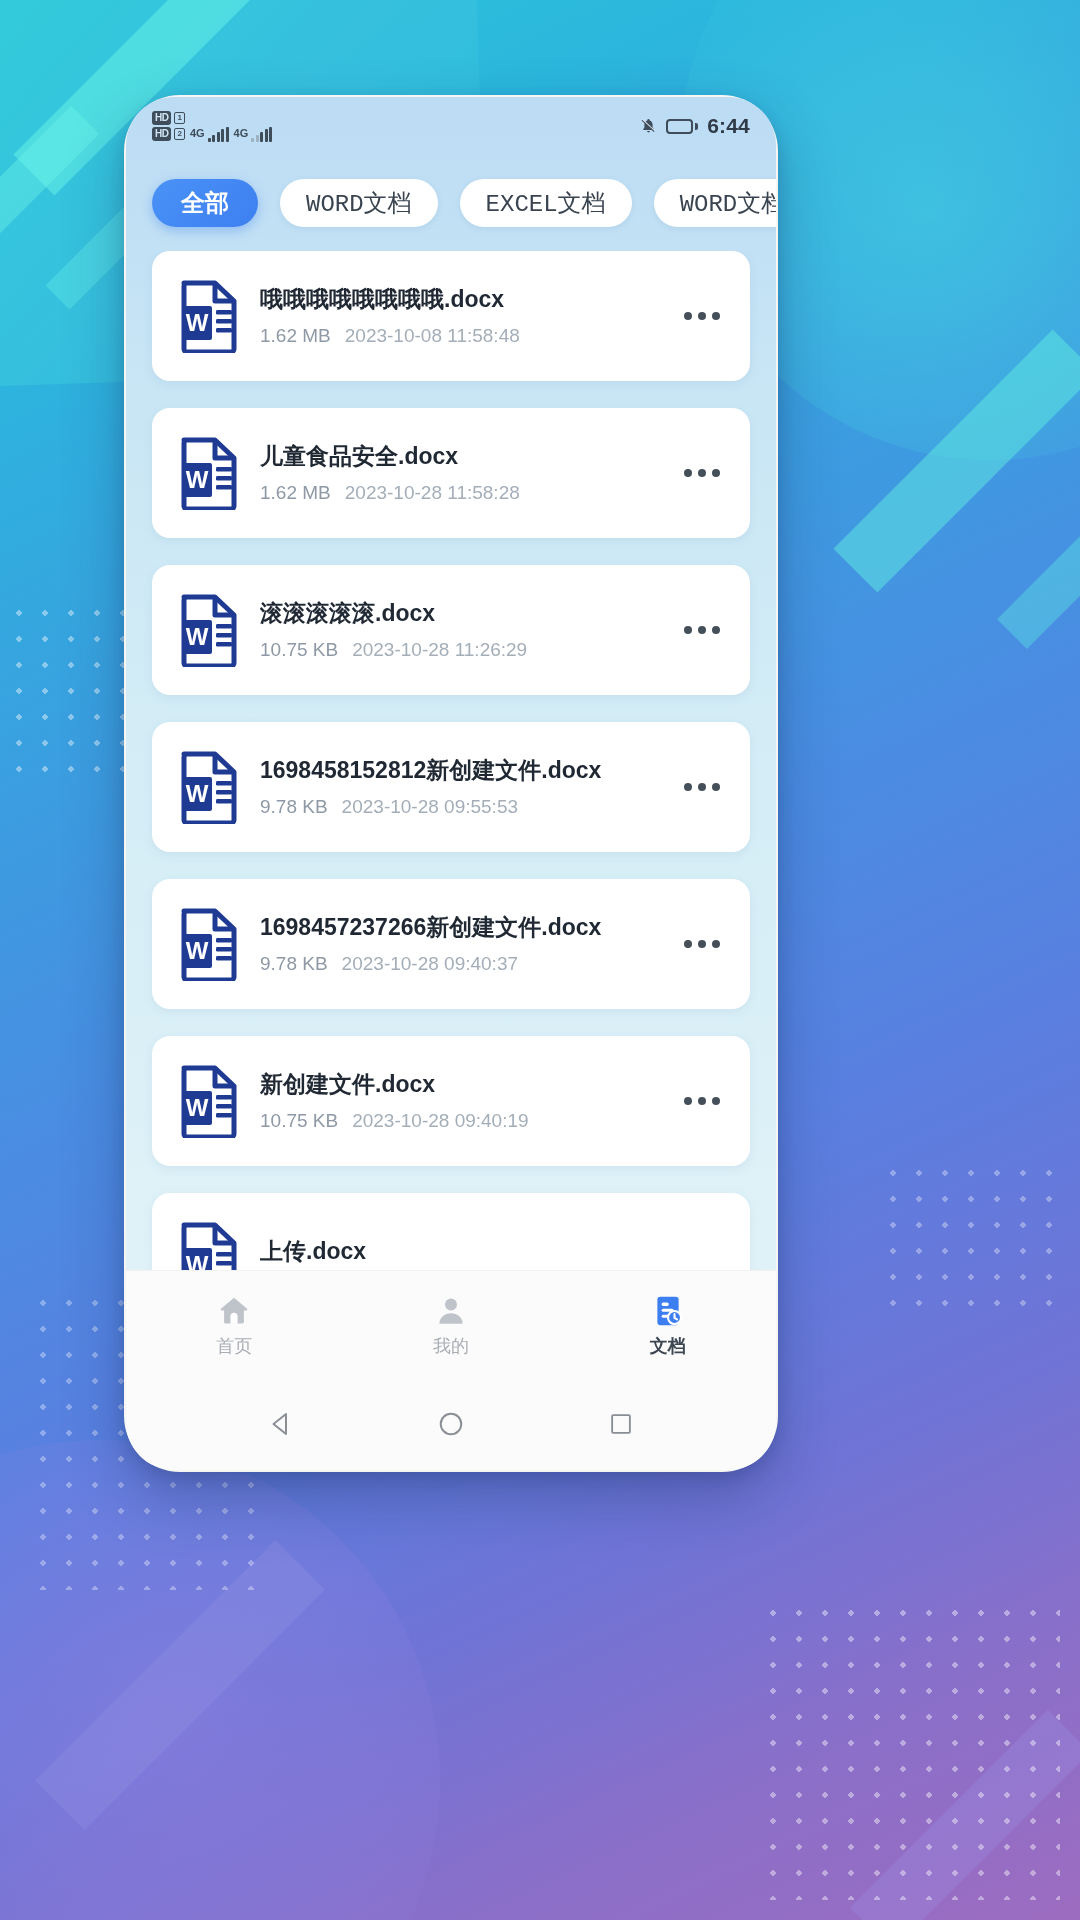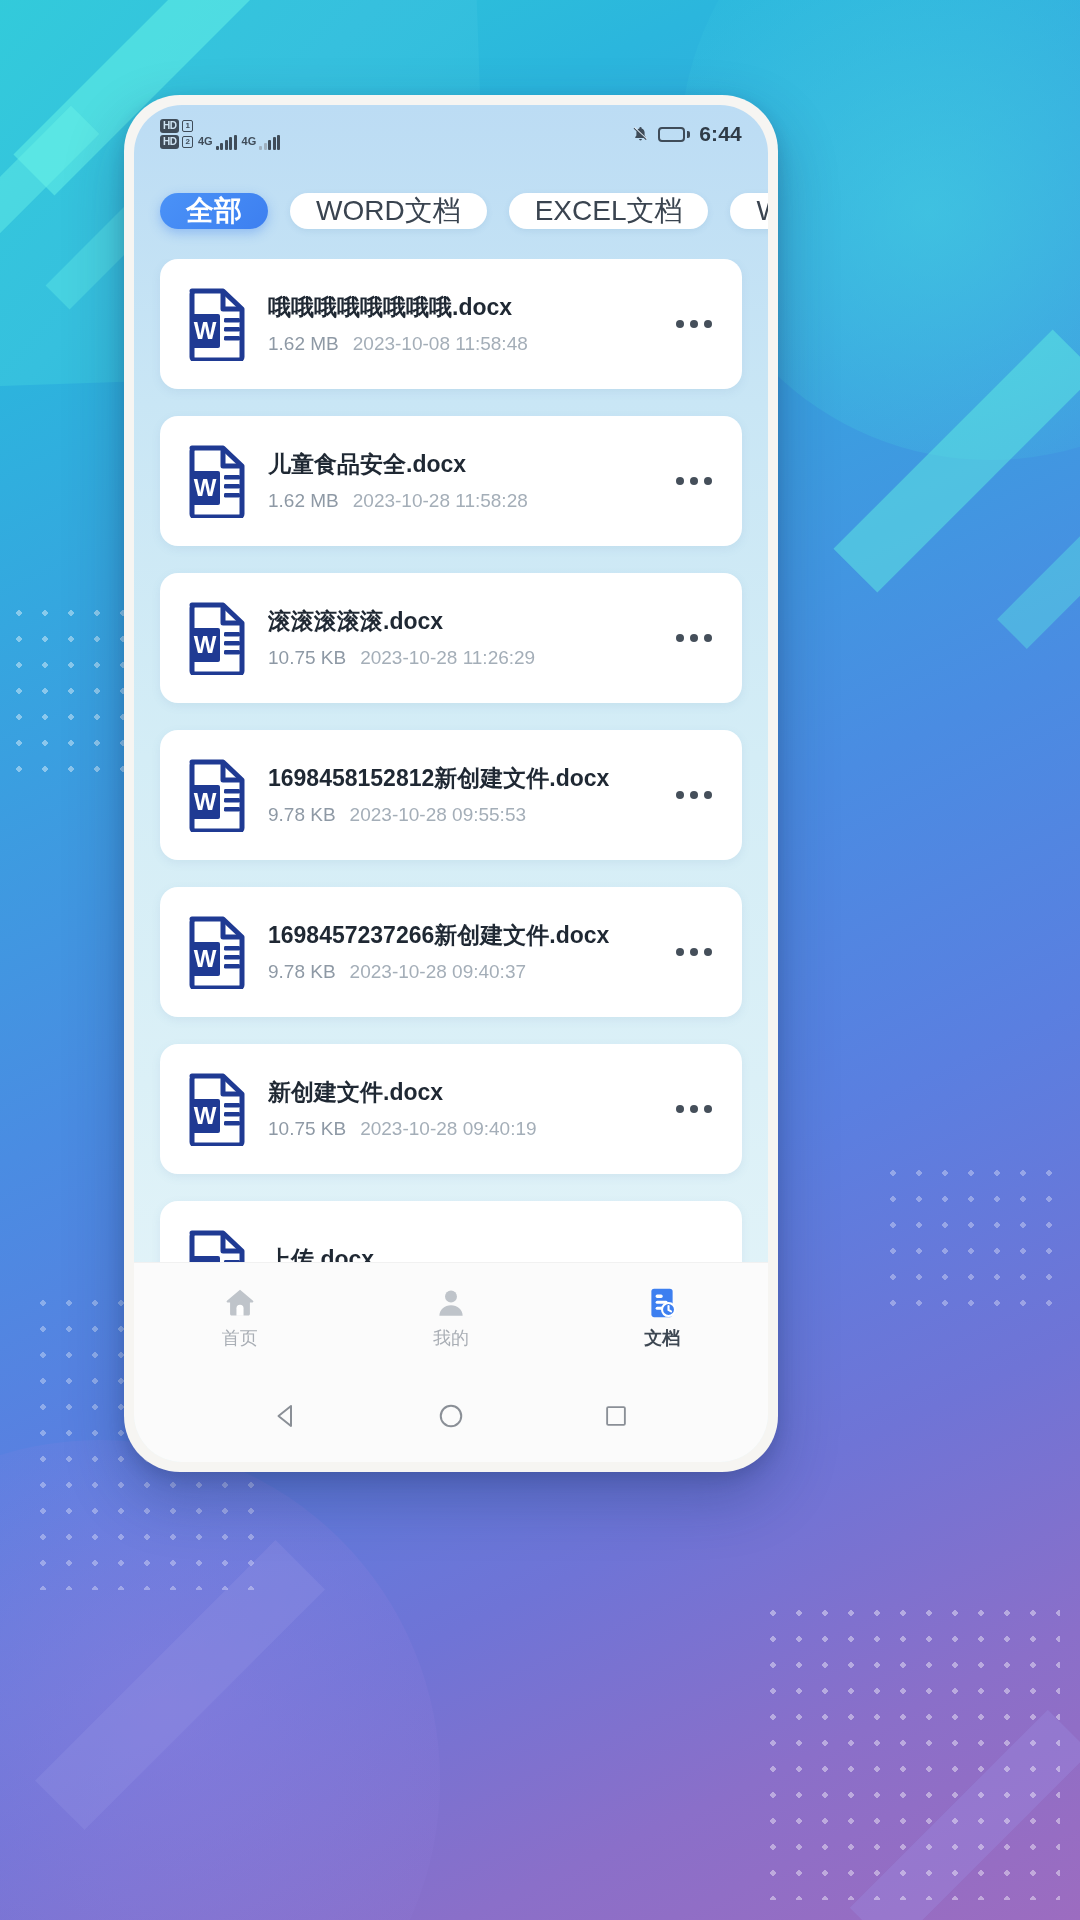--- a/index.html
+++ b/index.html
@@ -57,21 +57,21 @@
   .dots.dbr{ right:20px; bottom:20px; width:300px; height:300px; opacity:.75; }
   .dots.dr{ right:10px; top:1160px; width:190px; height:150px; opacity:.6; }
 
   
   .phone{
     position:absolute; left:124px; top:95px;
     width:654px; height:1377px;
     background:#f6f5f2;
     border-radius:56px;
     box-shadow:0 26px 60px rgba(20,40,90,.30), 0 6px 16px rgba(20,40,90,.18);
-    padding:10px;
+    padding:2px;
   }
   .screen{
     position:relative; width:100%; height:100%;
     border-radius:48px; overflow:hidden;
     background:linear-gradient(180deg,#bcdcf4 0%, #c9e6f5 22%, #d4edf6 48%, #dbf0f7 72%, #e6f5f9 100%);
     display:flex; flex-direction:column;
   }
 
   
   .statusbar{
@@ -108,26 +108,27 @@
   .batt-cap{ width:3px; height:7px; background:#3f4c59; border-radius:0 2px 2px 0; }
   .sb-time{ font-size:21px; font-weight:600; color:#2f3b47; letter-spacing:.2px; }
 
   
   .tabs{
     flex:none; height:96px;
     display:flex; align-items:center; gap:22px;
     padding:0 0 0 26px; overflow:hidden;
   }
   .tab{
-    flex:none; height:36px; min-width:106px;
+    flex:none; height:48px; min-width:106px;
     display:flex; align-items:center; justify-content:center;
     padding:0 26px; border-radius:24px;
-    font-size:28px; color:#3a4450; white-space:nowrap;
+    font-size:24px; color:#3a4450; white-space:nowrap;
     background:#ffffff;
     box-shadow:0 2px 6px rgba(70,120,170,.12);
+    font-family:Liberation Mono, monospace;
   }
   .tab.active{
     background:linear-gradient(135deg,#4a92f7 0%, #3d7ff0 100%);
     color:#ffffff; font-weight:600;
     box-shadow:0 4px 12px rgba(61,127,240,.38);
   }
 
   
   .filelist{
     flex:1; overflow:hidden;

